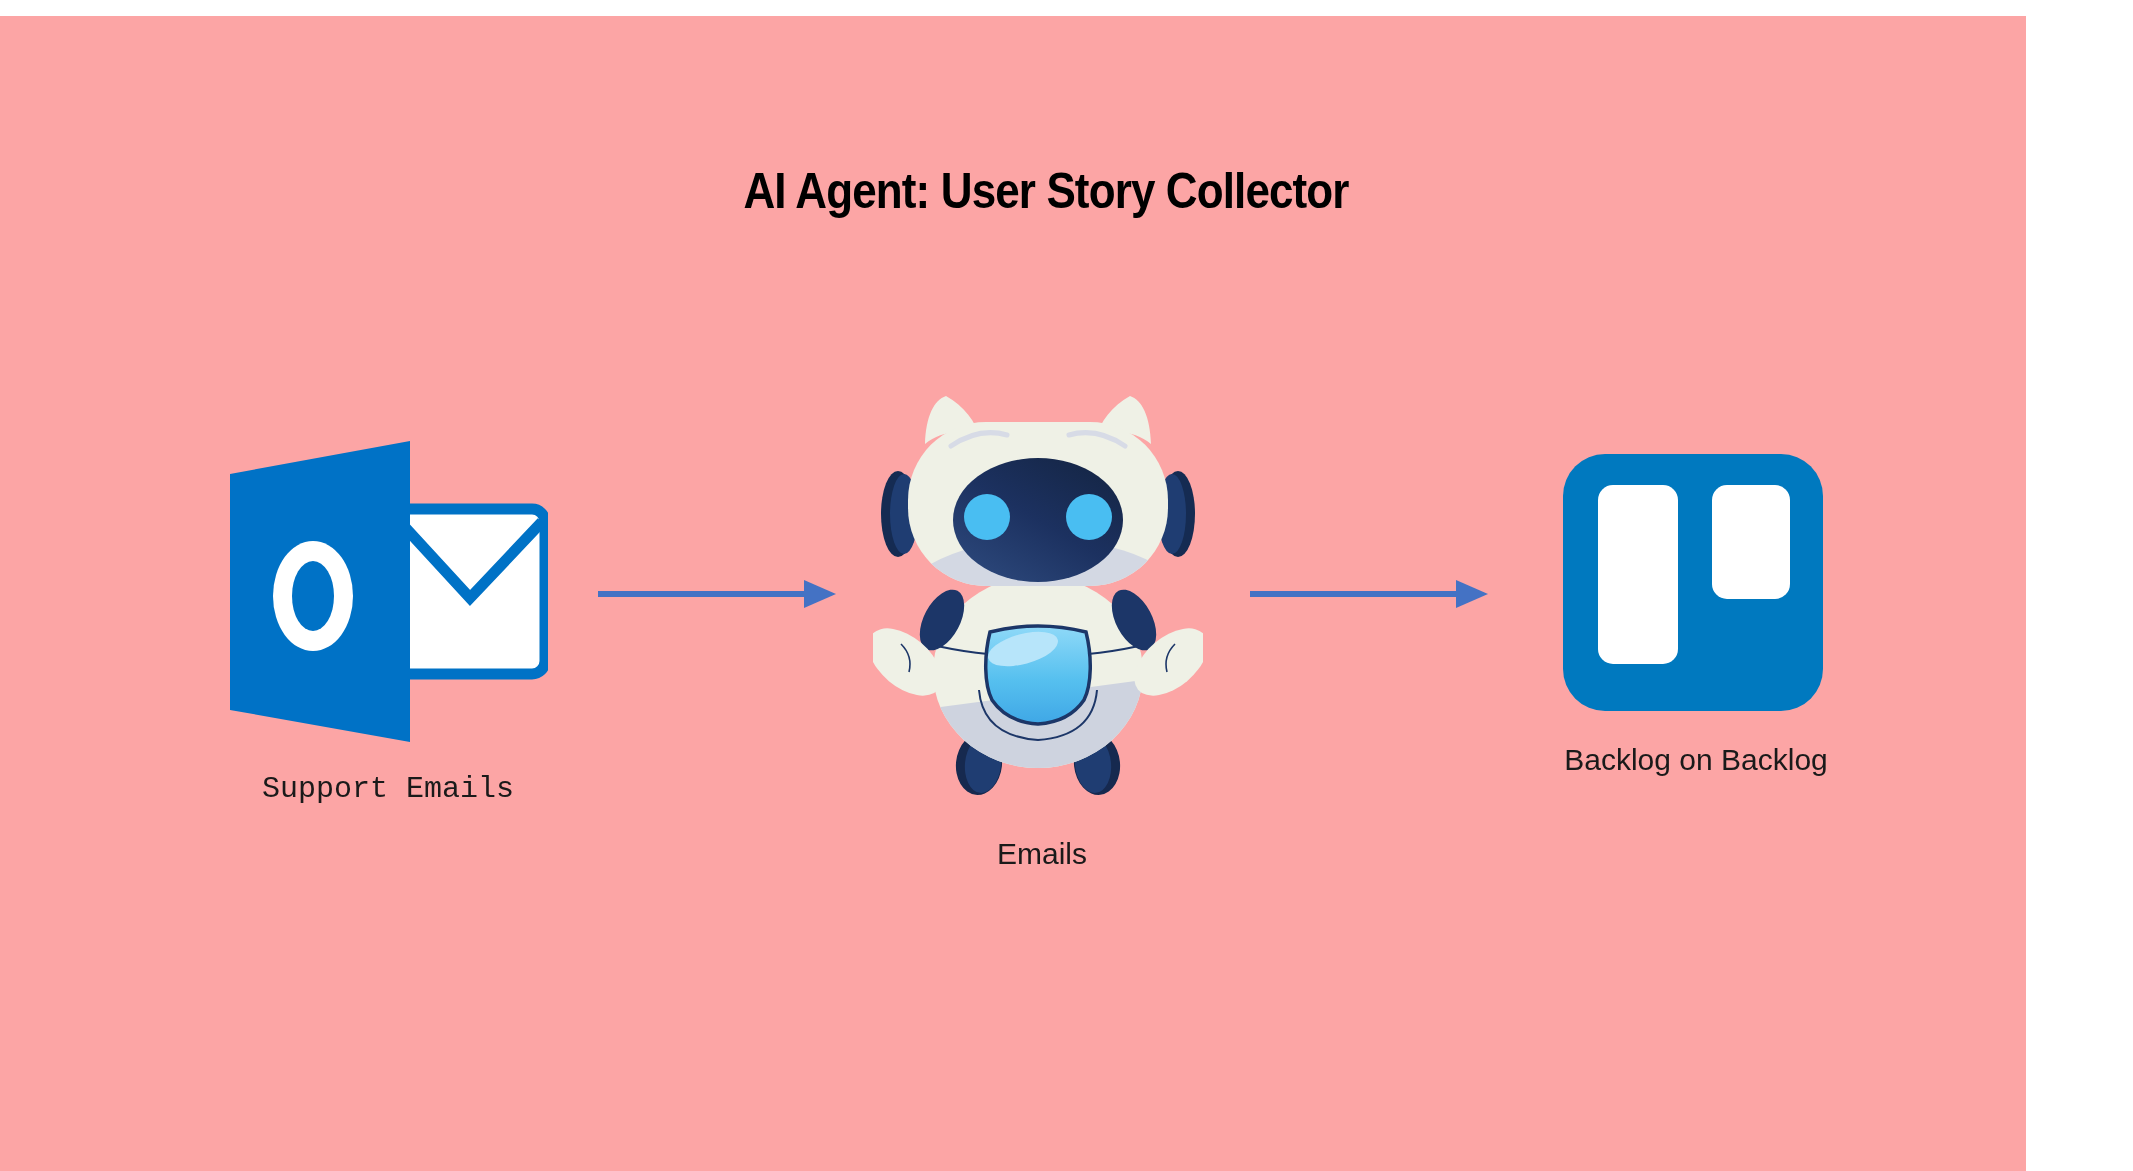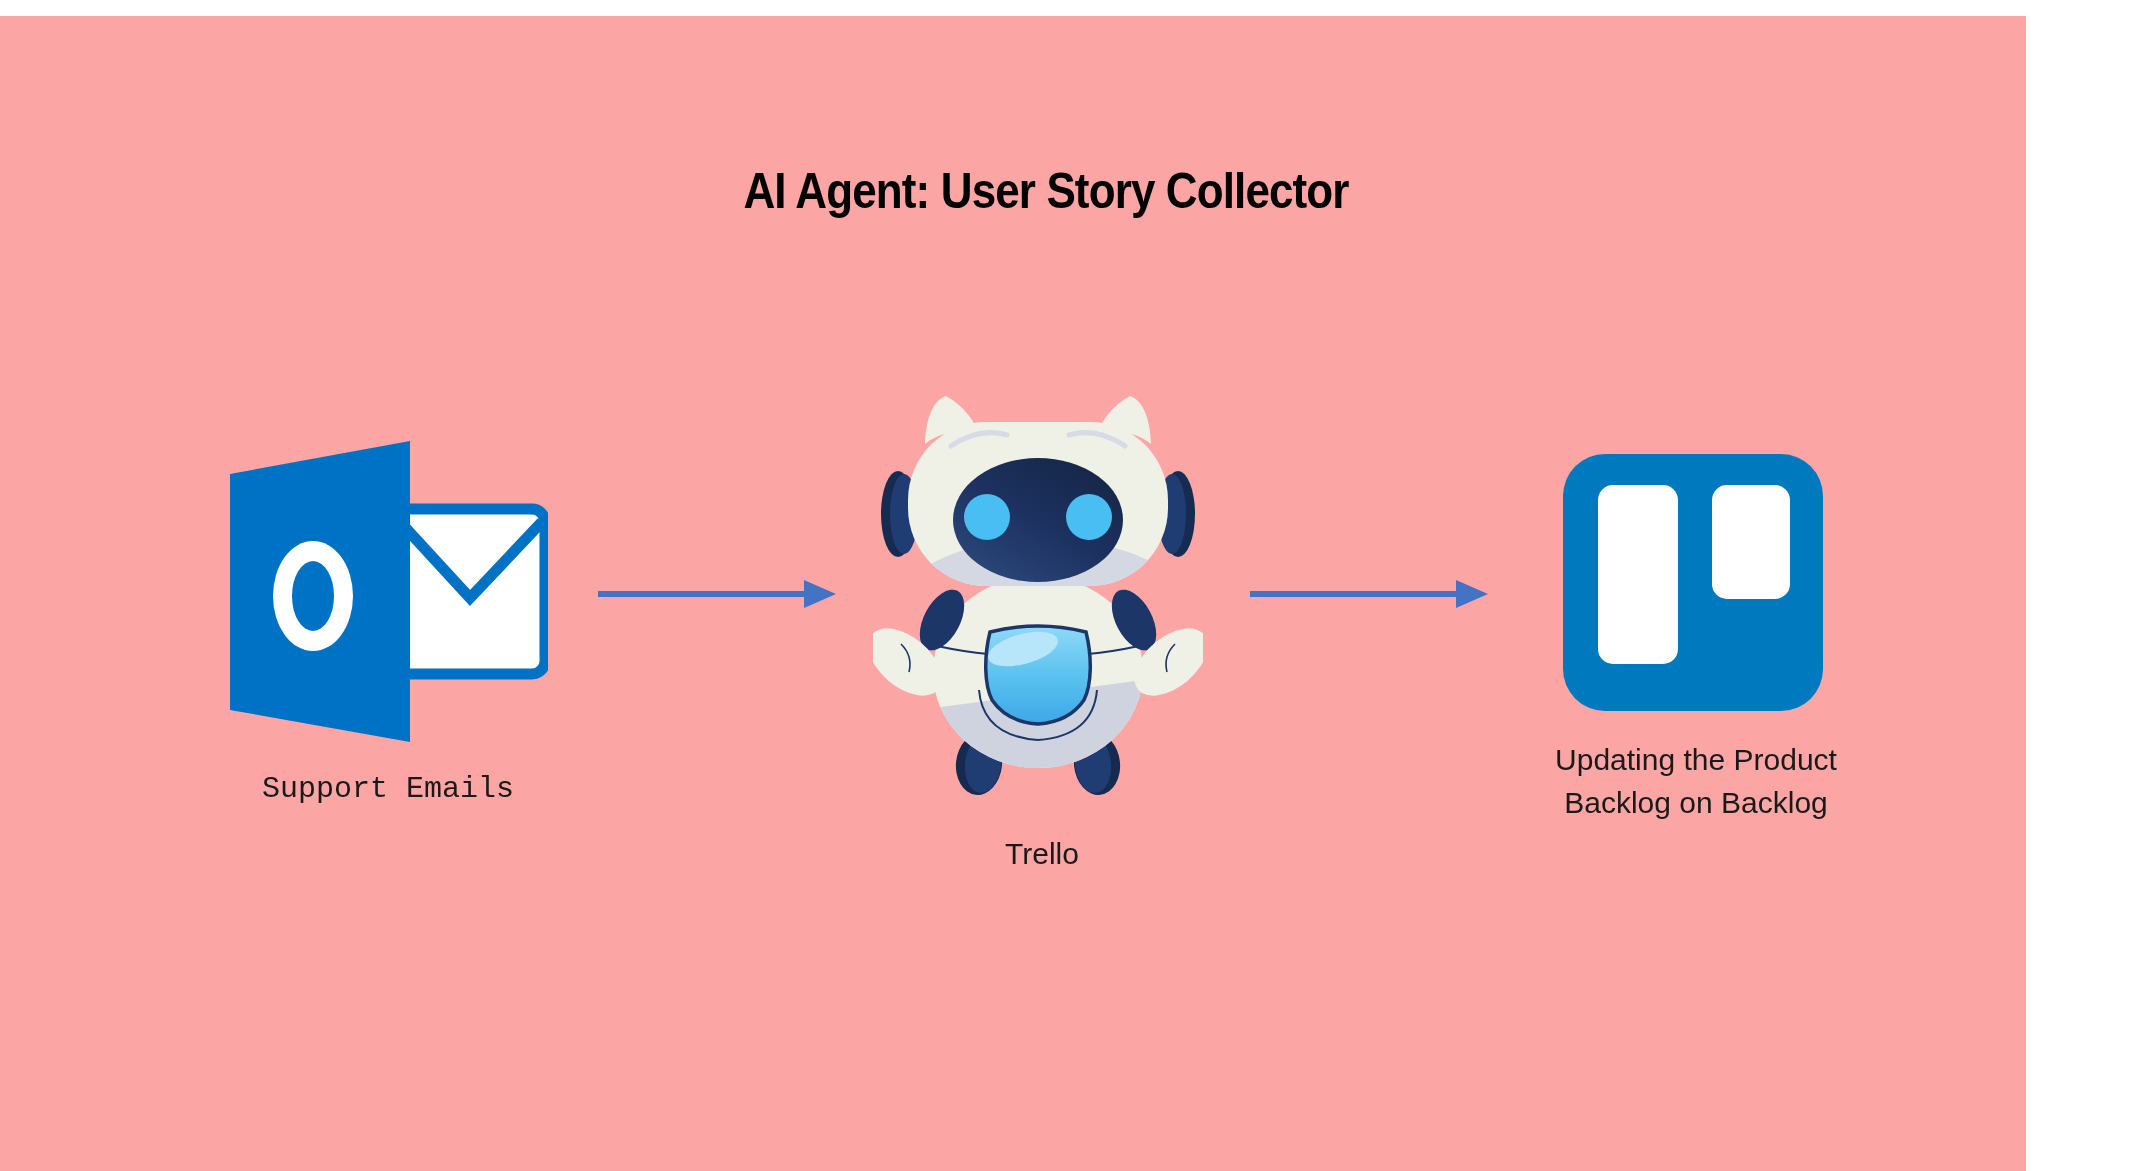--- a/index.html
+++ b/index.html
@@ -119,30 +119,29 @@
       <g clip-path="url(#headClip)">
         <ellipse cx="170" cy="213" rx="145" ry="68" fill="#D3D8E3"></ellipse>
         <path d="M78,52 Q106,33 134,41" fill="none" stroke="#D7DBE6" stroke-width="5" stroke-linecap="round"></path>
         <path d="M196,41 Q224,33 252,52" fill="none" stroke="#D7DBE6" stroke-width="5" stroke-linecap="round"></path>
       </g>
       <ellipse cx="165" cy="126" rx="85" ry="62" fill="url(#faceGrad)"></ellipse>
       <circle cx="114" cy="123" r="23" fill="#49BEF2"></circle>
       <circle cx="216" cy="123" r="23" fill="#49BEF2"></circle>
     </g>
   </svg>
-  <div class="node-label label-agent">Trello</div>
+  <div class="node-label label-agent">Emails</div>
 
   <svg class="arrow arrow-2" viewBox="0 0 240 36" aria-hidden="true">
     <line x1="0" y1="18" x2="207" y2="18" stroke="#4472C4" stroke-width="6"></line>
     <polygon points="206,4 238,18 206,32" fill="#4472C4"></polygon>
   </svg>
 
   <svg class="icon trello-icon" viewBox="0 0 260 257" aria-hidden="true">
     <rect x="0" y="0" width="260" height="257" rx="42" fill="#0079BF"></rect>
     <rect x="35" y="31" width="80" height="179" rx="15" fill="#ffffff"></rect>
     <rect x="149" y="31" width="78" height="114" rx="15" fill="#ffffff"></rect>
   </svg>
   <div class="node-label label-target">
-    <div>Updating the Product</div>
     <div>Backlog on Backlog</div>
   </div>
 
 </div>
 
 </body></html>

